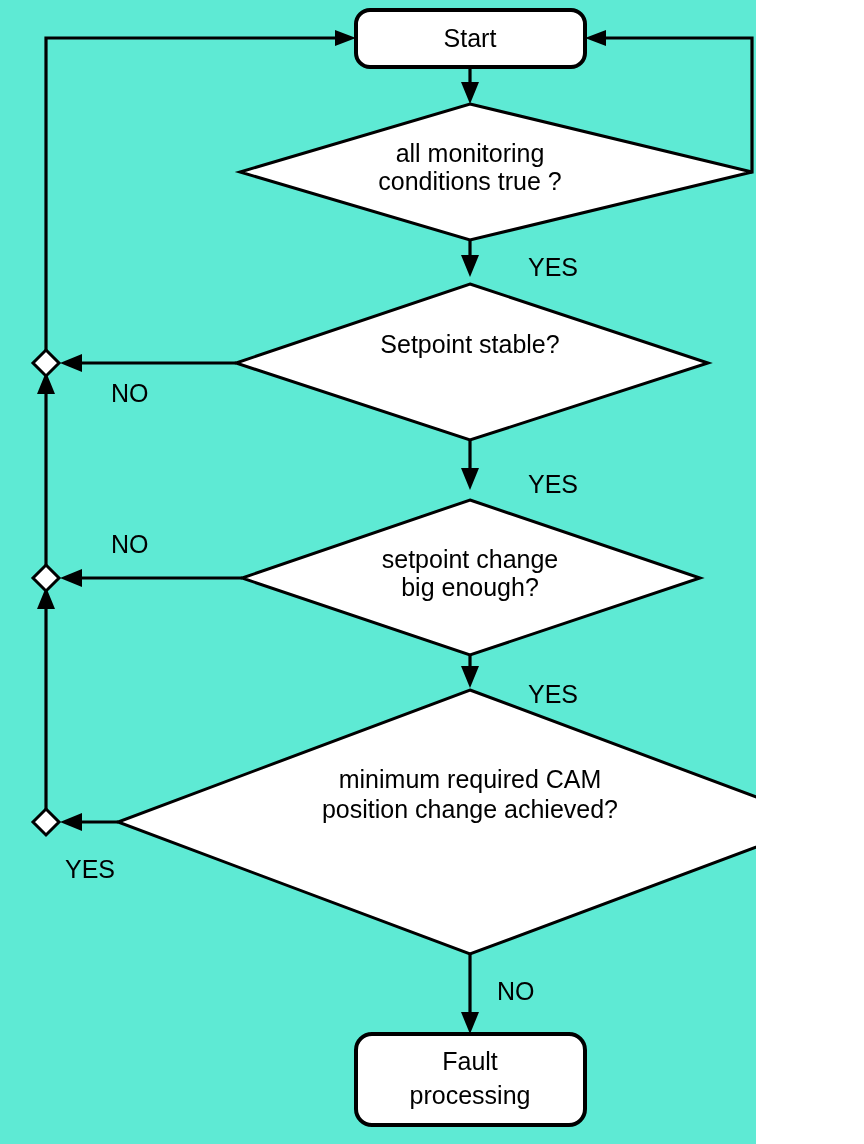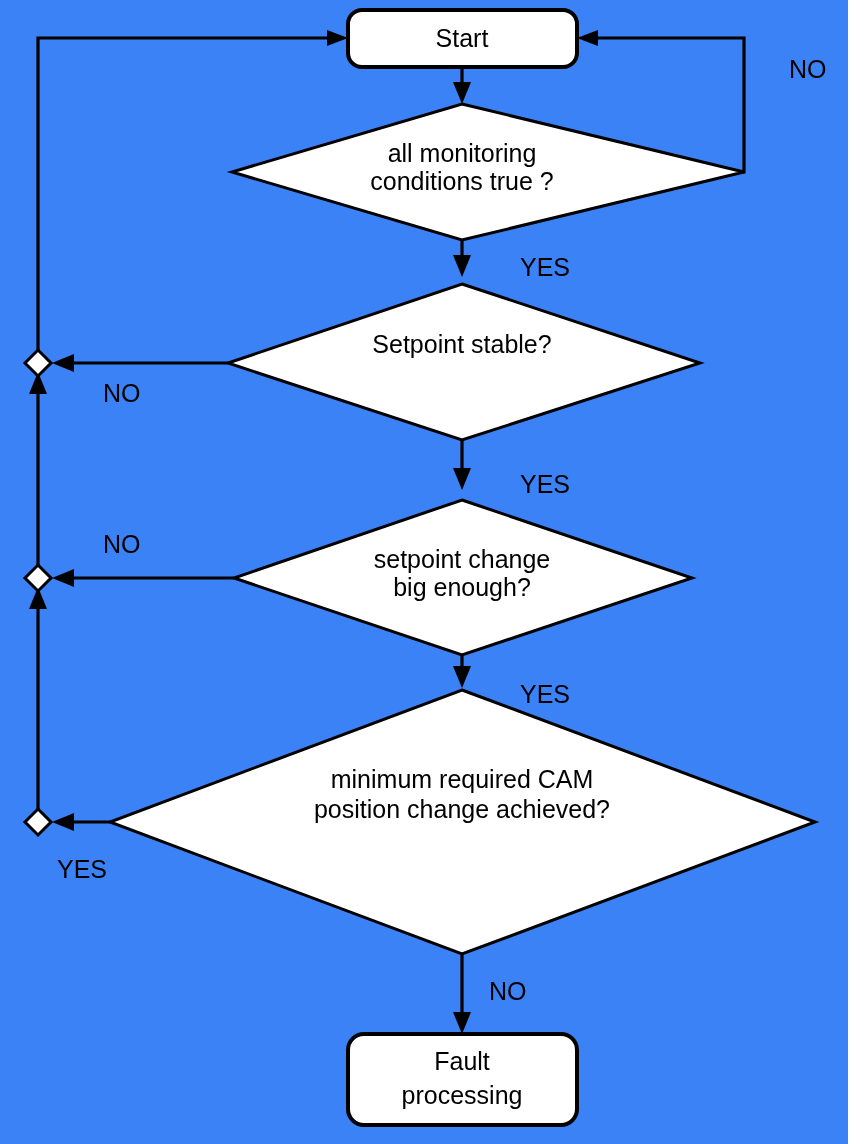--- a/index.html
+++ b/index.html
@@ -5,24 +5,25 @@
   html, body {
     margin: 0;
     padding: 0;
     background: #ffffff;
   }
   body {
     font-family: "Liberation Sans", sans-serif;
   }
   #flowchart-root {
     position: relative;
-    width: 848px;
+    width: 748px;
     height: 1144px;
-    background: #3b82f6;
+    background: #5eead4;
     overflow: hidden;
+    padding-left: 8px;
   }
   svg#flow-svg {
     display: block;
     width: 864px;
     height: 1144px;
   }
   .shape-stroke {
     fill: #ffffff;
     stroke: #000000;
     stroke-width: 3;

